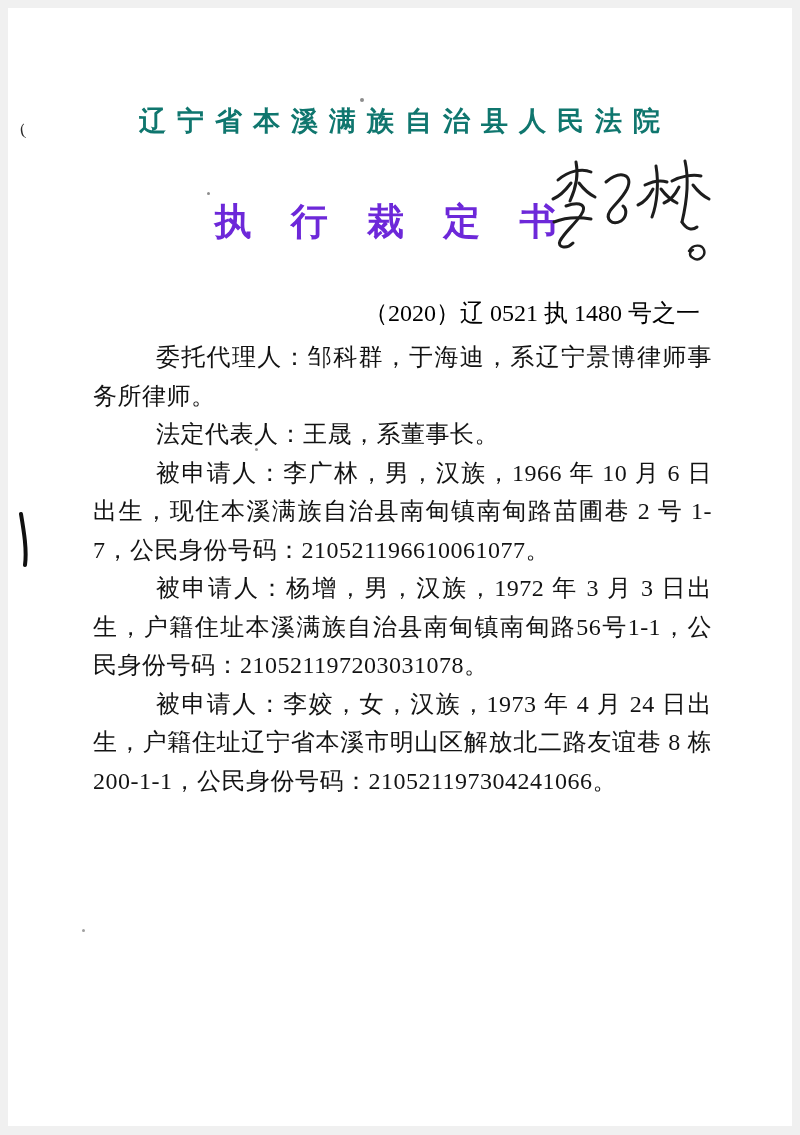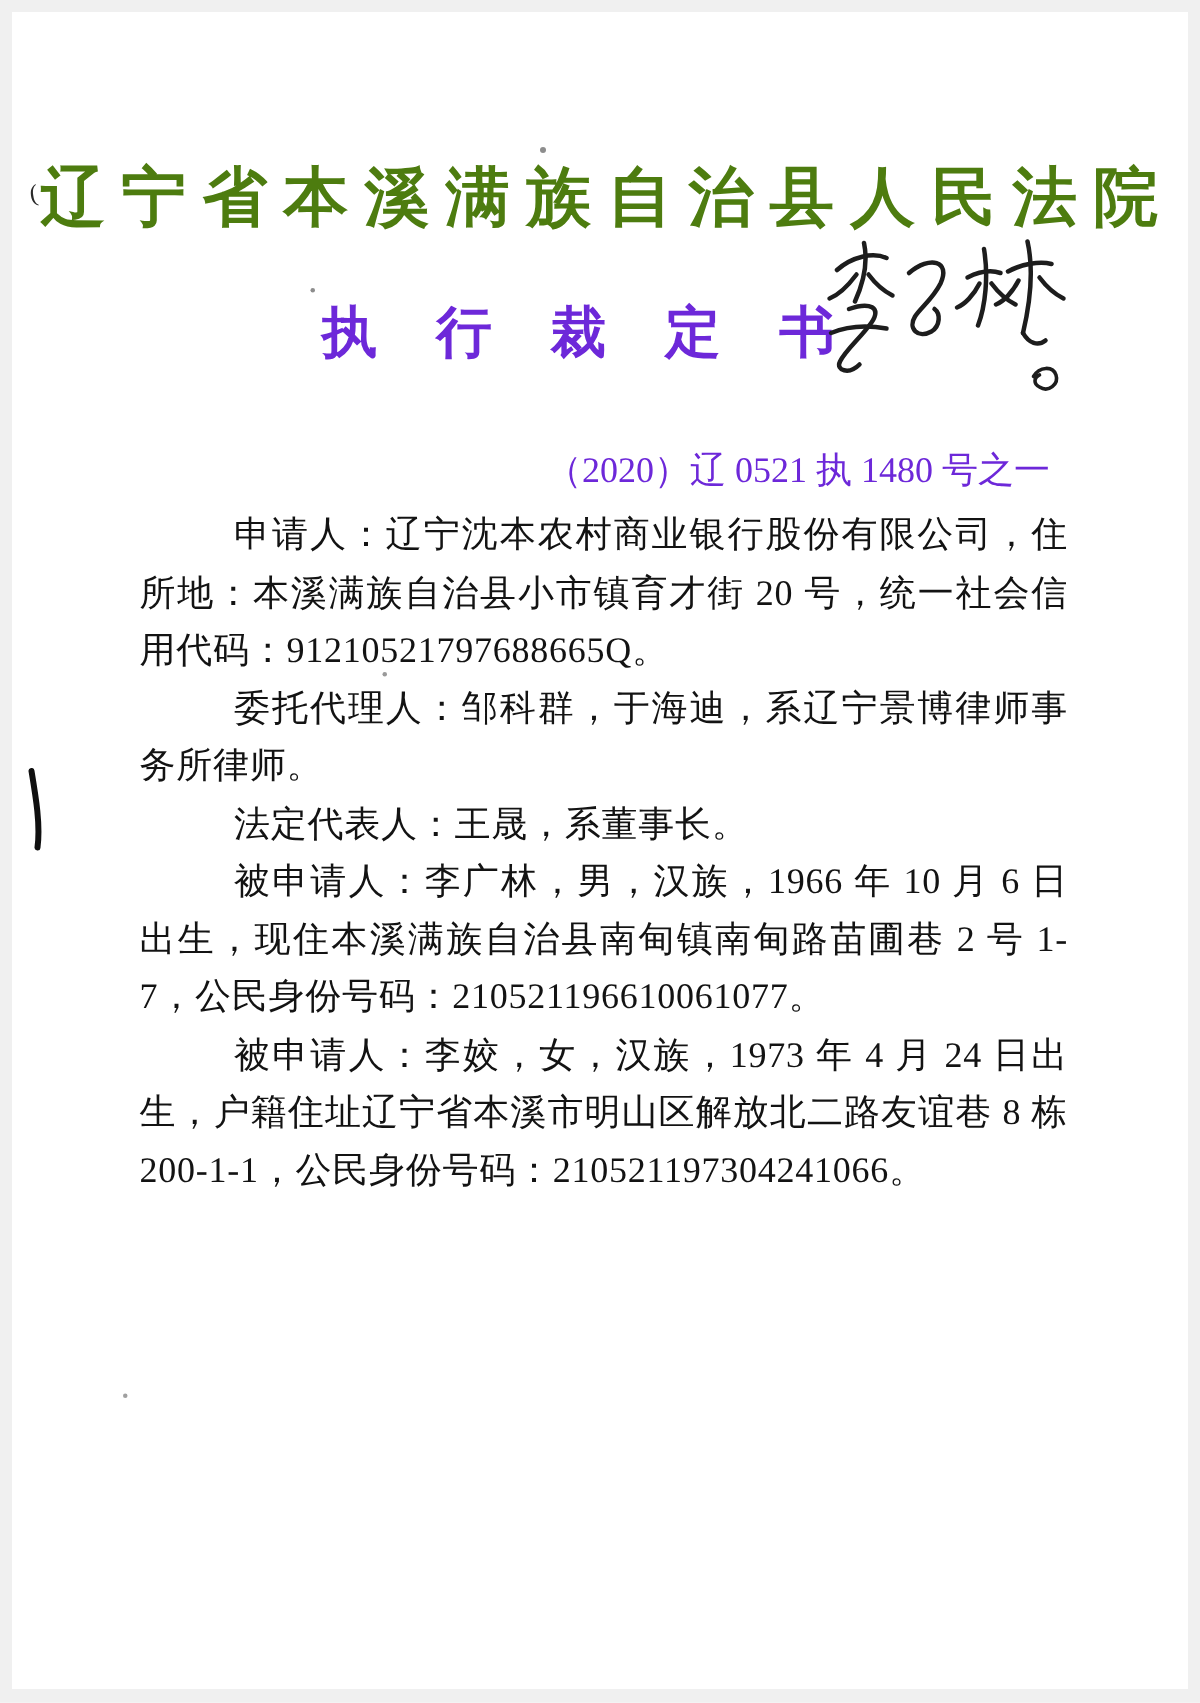--- a/index.html
+++ b/index.html
@@ -18,25 +18,25 @@
     right: 8px;
     bottom: 9px;
     background: #ffffff;
   }
   .court-name {
     position: absolute;
     top: 95px;
     left: 0;
     width: 100%;
     text-align: center;
-    font-size: 43px;
+    font-size: 27px;
     font-weight: bold;
     letter-spacing: 11px;
     margin-left: 5px;
-    color: #4d7c0f;
+    color: #0f766e;
     white-space: nowrap;
   }
   .doc-title {
     position: absolute;
     top: 189px;
     left: 0;
     width: 100%;
     text-align: center;
     font-size: 37px;
     font-weight: bold;
@@ -54,21 +54,21 @@
     height: 112px;
   }
   .signature svg { display: block; width: 100%; height: 100%; }
   .case-number {
     position: absolute;
     top: 289px;
     left: 0;
     right: 92px;
     text-align: right;
     font-size: 24px;
-    color: #6d28d9;
+    color: #000000;
     white-space: nowrap;
   }
   .doc-body {
     position: absolute;
     top: 330px;
     left: 85px;
     right: 80px;
     color: #131313;
     font-size: 24px;
     line-height: 38.5px;
@@ -137,24 +137,24 @@
       <path d="M147 29 C153 37 159 41 163 43"></path>
       <path d="M136 66 C140 73 146 75 151 71"></path>
 
       <path d="M143 95 C147 88 156 88 158 94 C160 100 153 106 147 102 C143 100 143 96 147 94" stroke-width="2.4"></path>
     </svg>
   </div>
 
   <div class="case-number">（2020）辽 0521 执 1480 号之一</div>
 
   <div class="doc-body">
-    <p>申请人：辽宁沈本农村商业银行股份有限公司，住所地：本溪满族自治县小市镇育才街 20 号，统一社会信用代码：91210521797688665Q。</p>
     <p>委托代理人：邹科群，于海迪，系辽宁景博律师事务所律师。</p>
     <p>法定代表人：王晟，系董事长。</p>
     <p>被申请人：李广林，男，汉族，1966 年 10 月 6 日出生，现住本溪满族自治县南甸镇南甸路苗圃巷 2 号 1-7，公民身份号码：210521196610061077。</p>
+    <p>被申请人：杨增，男，汉族，1972 年 3 月 3 日出生，户籍住址本溪满族自治县南甸镇南甸路56号1-1，公民身份号码：210521197203031078。</p>
     <p>被申请人：李姣，女，汉族，1973 年 4 月 24 日出生，户籍住址辽宁省本溪市明山区解放北二路友谊巷 8 栋 200-1-1，公民身份号码：210521197304241066。</p>
   </div>
 
   <span class="edge-paren">(</span>
   <div class="edge-stroke">
     <svg viewBox="0 0 12 56" fill="none" stroke="#101010" stroke-width="4" stroke-linecap="round">
       <path d="M4 2 C7 20 10 38 8 53"></path>
     </svg>
   </div>
   <div class="speck speck-1"></div>

